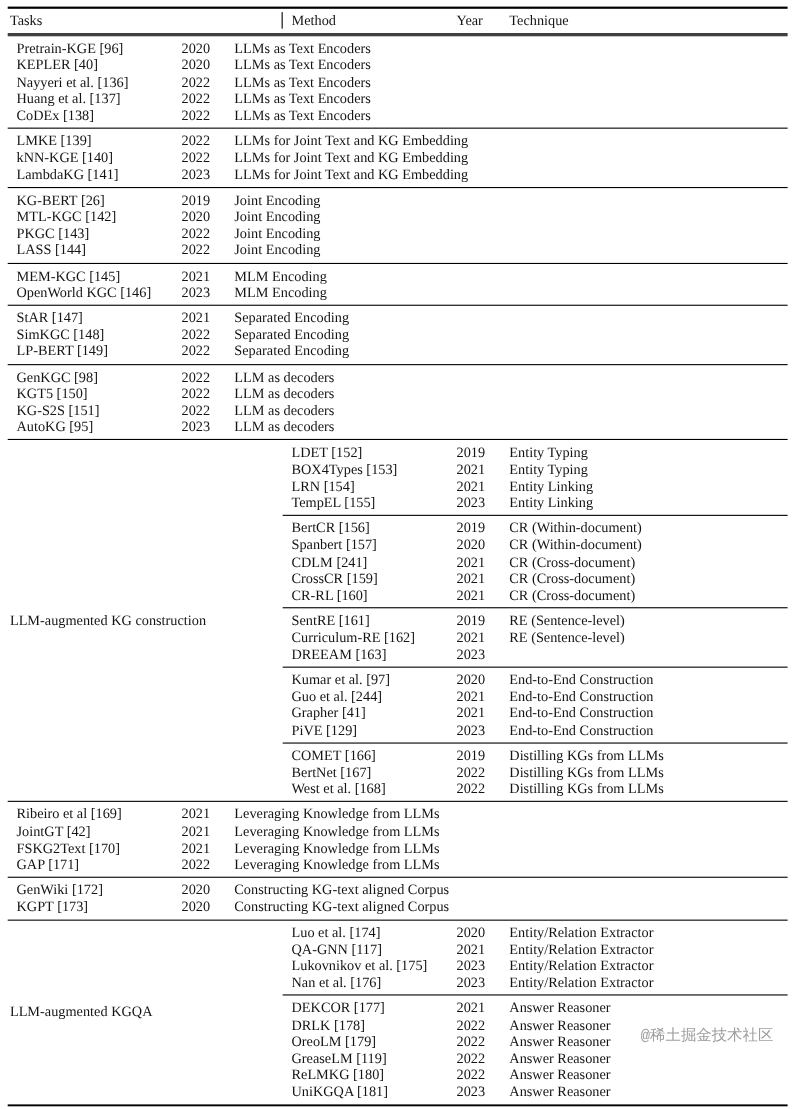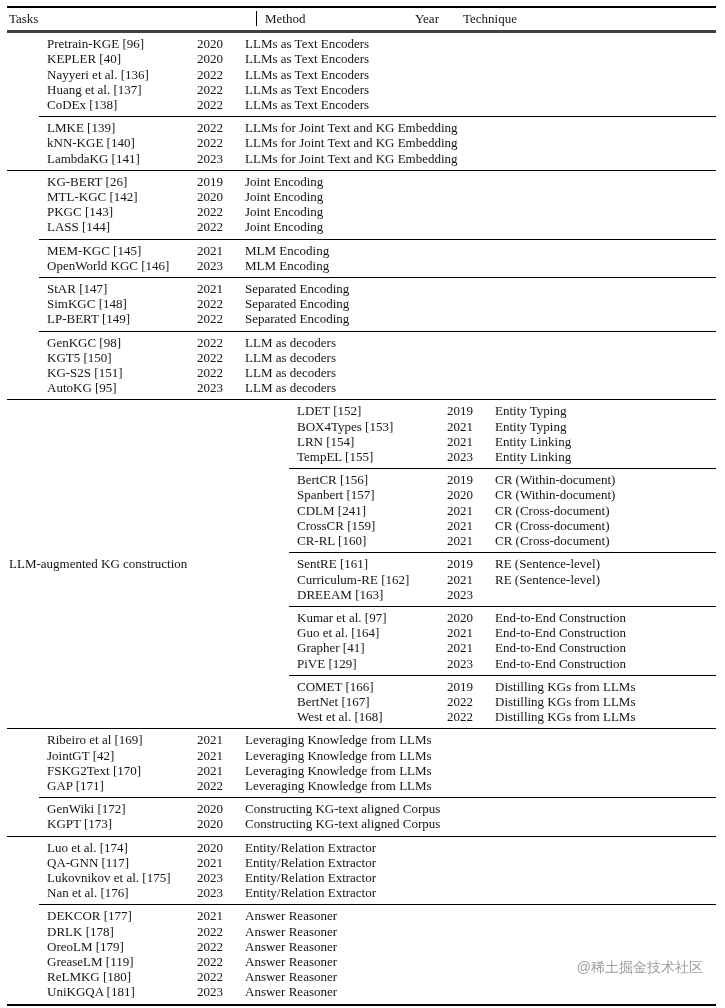--- a/index.html
+++ b/index.html
@@ -59,39 +59,38 @@
   .group + .group {
     border-top: 1px solid #000;
   }
   .group .task-col {
     display: flex;
     align-items: center;
   }
   .subgroups {
     flex: 1 1 auto;
     min-width: 0;
-    margin-left: 32px;
   }
   .subgroup {
     padding: 3px 0 4px 0;
   }
   .subgroup + .subgroup {
     border-top: 1px solid #000;
   }
   .row {
     display: flex;
     line-height: 15.2px;
   }
   .watermark {
     position: absolute;
-    top: 959px;
+    top: 932px;
     right: 22px;
     color: rgba(140,140,140,0.85);
     font-size: 14px;
-    font-family: Liberation Sans, sans-serif;
+    font-family: Liberation Mono, monospace;
     pointer-events: none;
     white-space: nowrap;
   }
 </style>
 </head>
 <body>
 
 <div class="paper-table">
   <div class="header-row">
     <div class="task-col hcell">Tasks</div>
@@ -293,21 +292,21 @@
               <div class="cell year">2023</div>
             </div>
           </div>
           <div class="subgroup">
             <div class="row">
               <div class="cell method">Kumar et al. [97]</div>
               <div class="cell year">2020</div>
               <div class="cell technique">End-to-End Construction</div>
             </div>
             <div class="row">
-              <div class="cell method">Guo et al. [164]</div>
+              <div class="cell method">Guo et al. [244]</div>
               <div class="cell year">2021</div>
               <div class="cell technique">End-to-End Construction</div>
             </div>
             <div class="row">
               <div class="cell method">Grapher [41]</div>
               <div class="cell year">2021</div>
               <div class="cell technique">End-to-End Construction</div>
             </div>
             <div class="row">
               <div class="cell method">PiVE [129]</div>
@@ -366,20 +365,21 @@
             </div>
             <div class="row">
               <div class="cell method">KGPT [173]</div>
               <div class="cell year">2020</div>
               <div class="cell technique">Constructing KG-text aligned Corpus</div>
             </div>
           </div>
         </div>
       </div>
       <div class="group">
+        <div class="task-col">LLM-augmented KGQA</div>
         <div class="subgroups">
           <div class="subgroup">
             <div class="row">
               <div class="cell method">Luo et al. [174]</div>
               <div class="cell year">2020</div>
               <div class="cell technique">Entity/Relation Extractor</div>
             </div>
             <div class="row">
               <div class="cell method">QA-GNN [117]</div>
               <div class="cell year">2021</div>

